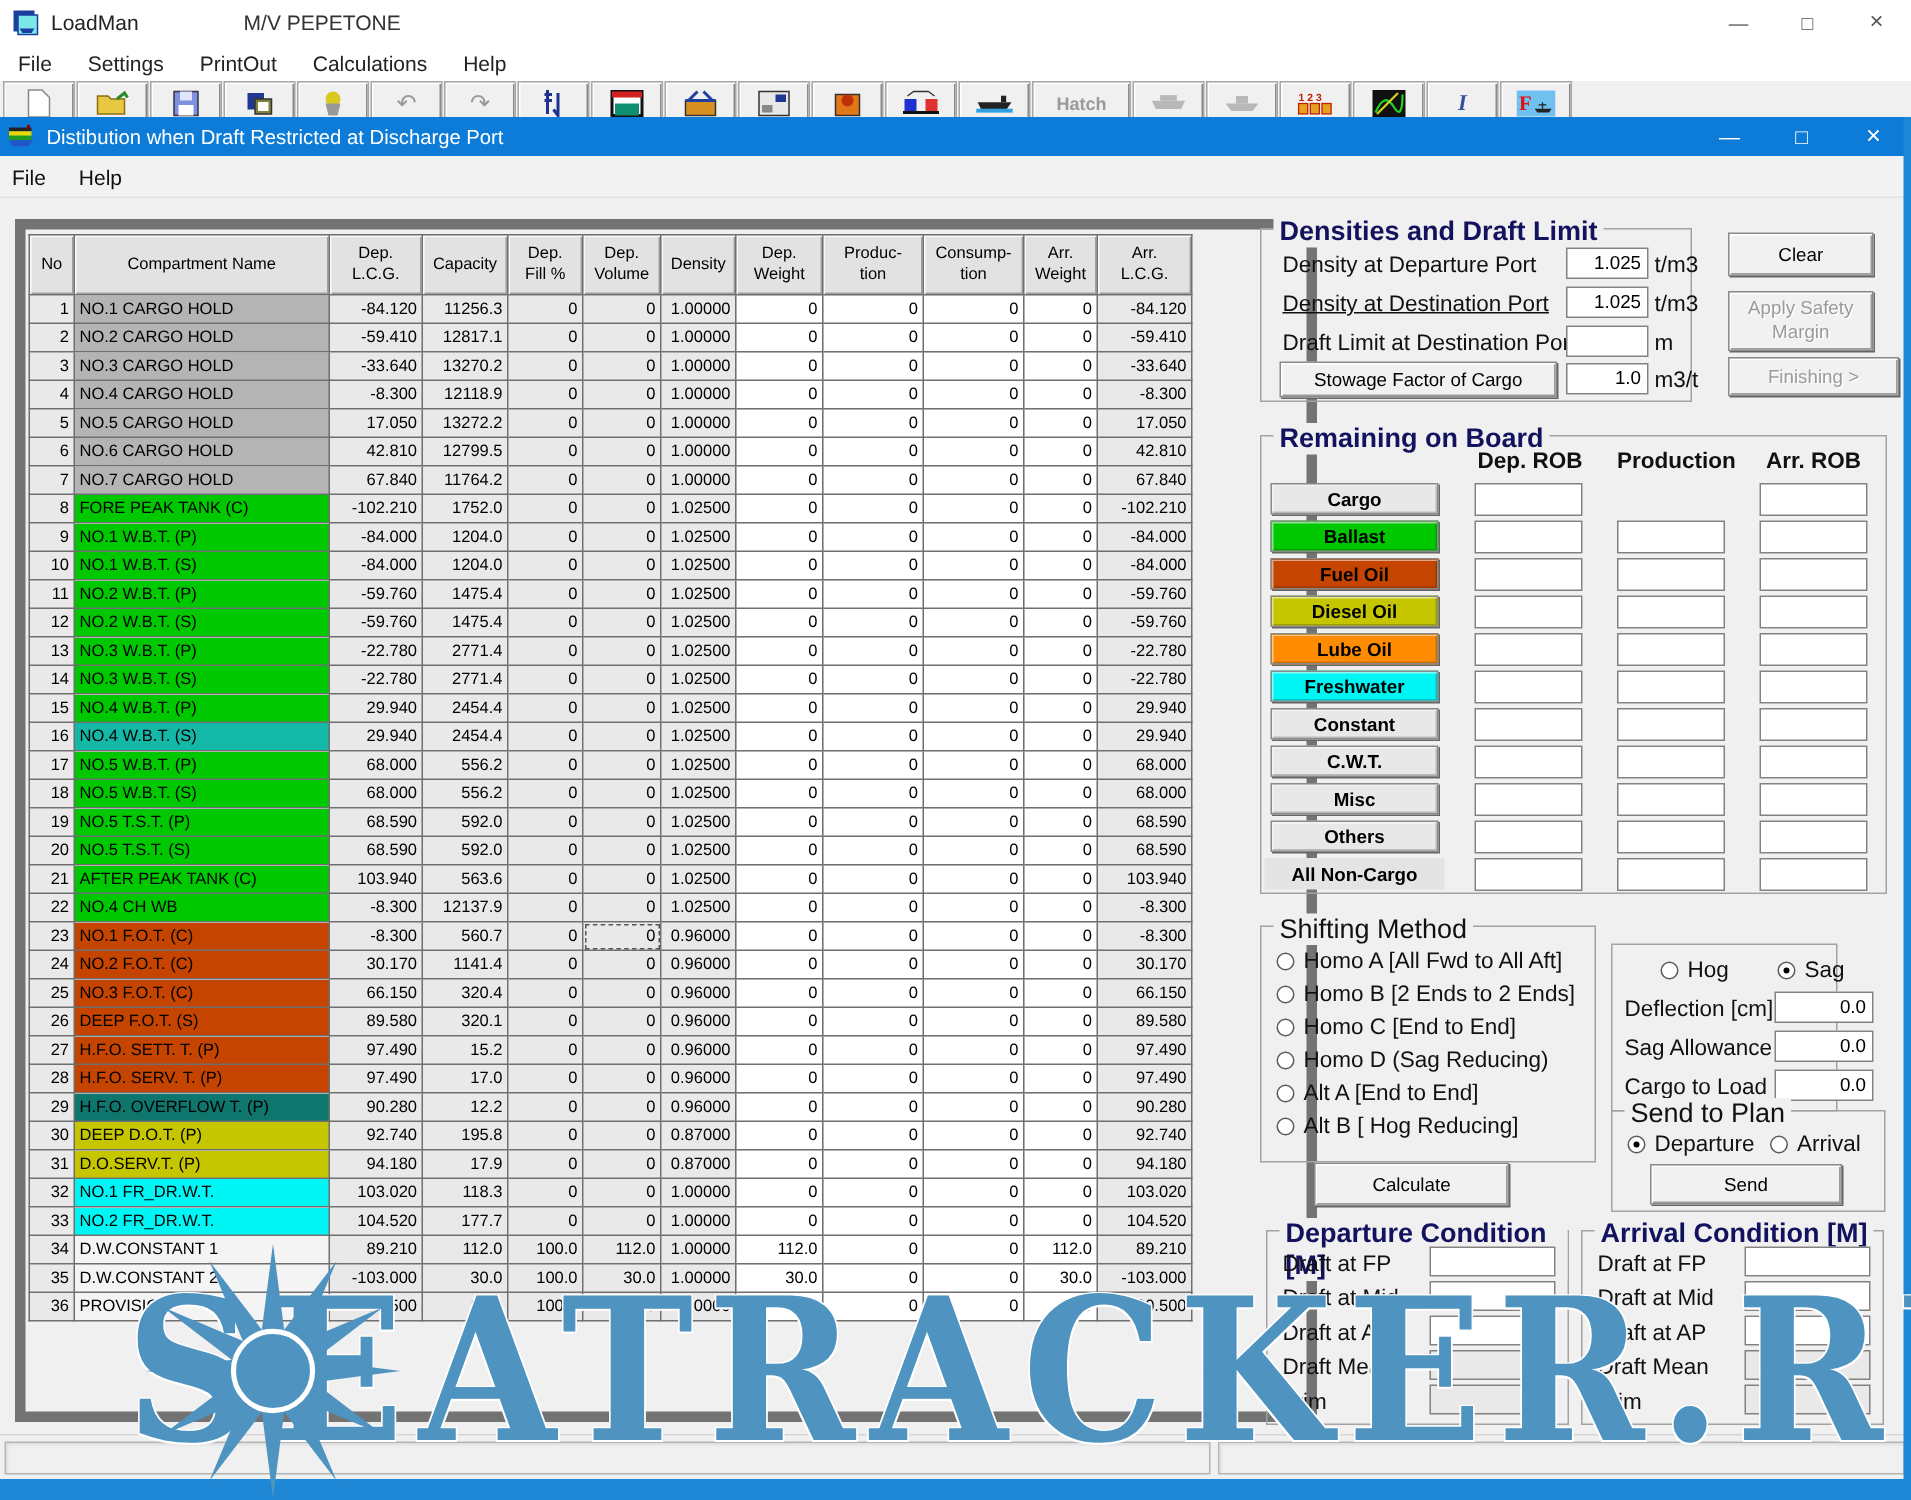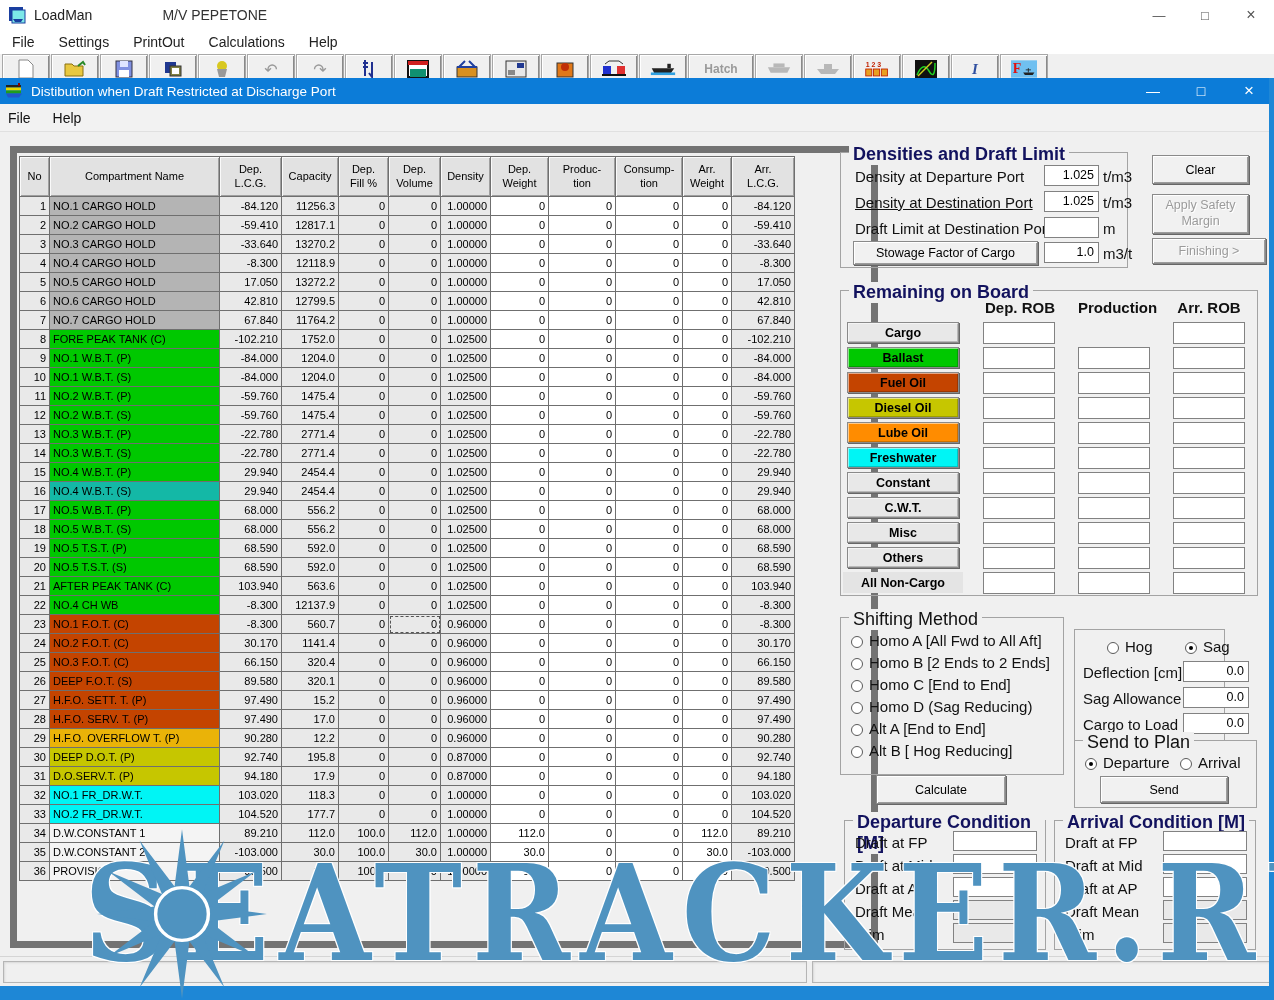--- a/index.html
+++ b/index.html
@@ -715,21 +715,21 @@
             <td class="num c-gray">0</td>
             <td class="num c-gray">0.96000</td>
             <td class="num c-white">0</td>
             <td class="num c-white">0</td>
             <td class="num c-white">0</td>
             <td class="num c-white">0</td>
             <td class="num c-gray">97.490</td>
           </tr>
           <tr>
             <td class="c-no">29</td>
-            <td style="background: #eab308;">H.F.O. OVERFLOW T. (P)</td>
+            <td style="background: #0f766e;">H.F.O. OVERFLOW T. (P)</td>
             <td class="num c-gray">90.280</td>
             <td class="num c-gray">12.2</td>
             <td class="num c-gray">0</td>
             <td class="num c-gray">0</td>
             <td class="num c-gray">0.96000</td>
             <td class="num c-white">0</td>
             <td class="num c-white">0</td>
             <td class="num c-white">0</td>
             <td class="num c-white">0</td>
             <td class="num c-gray">90.280</td>

